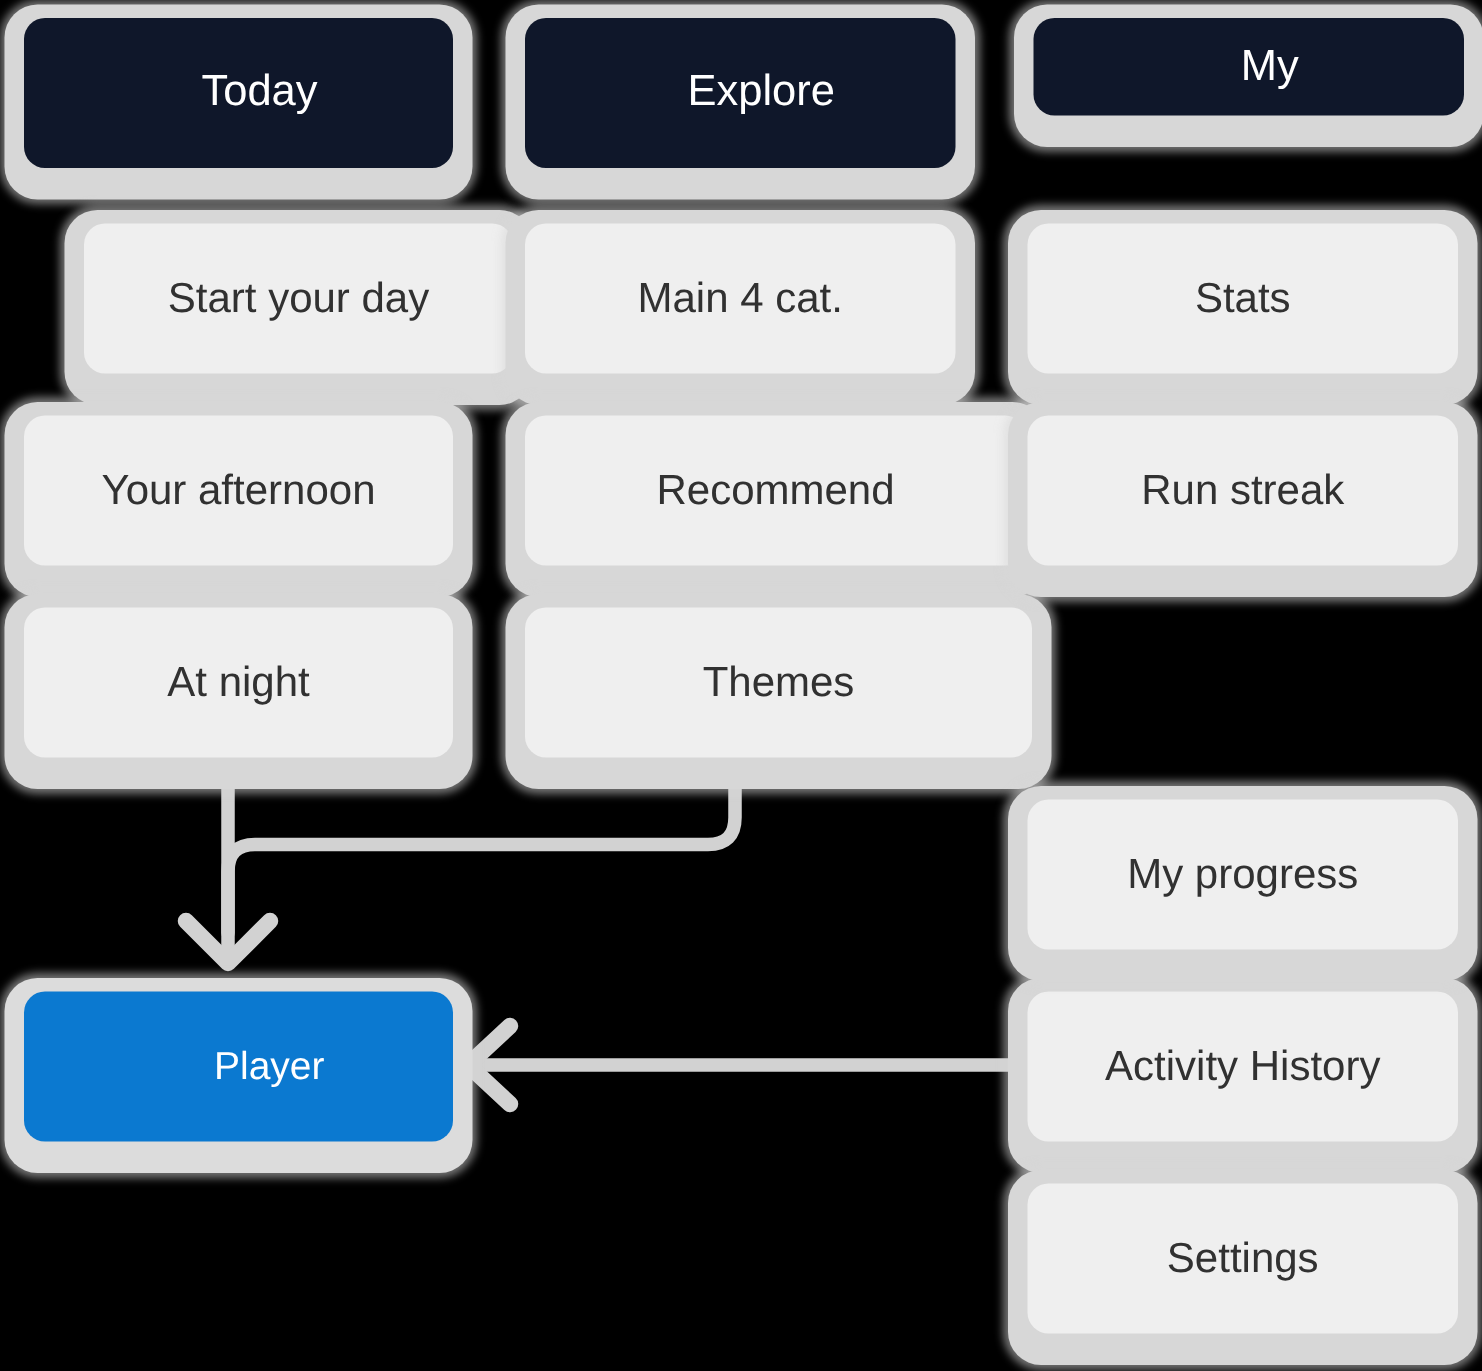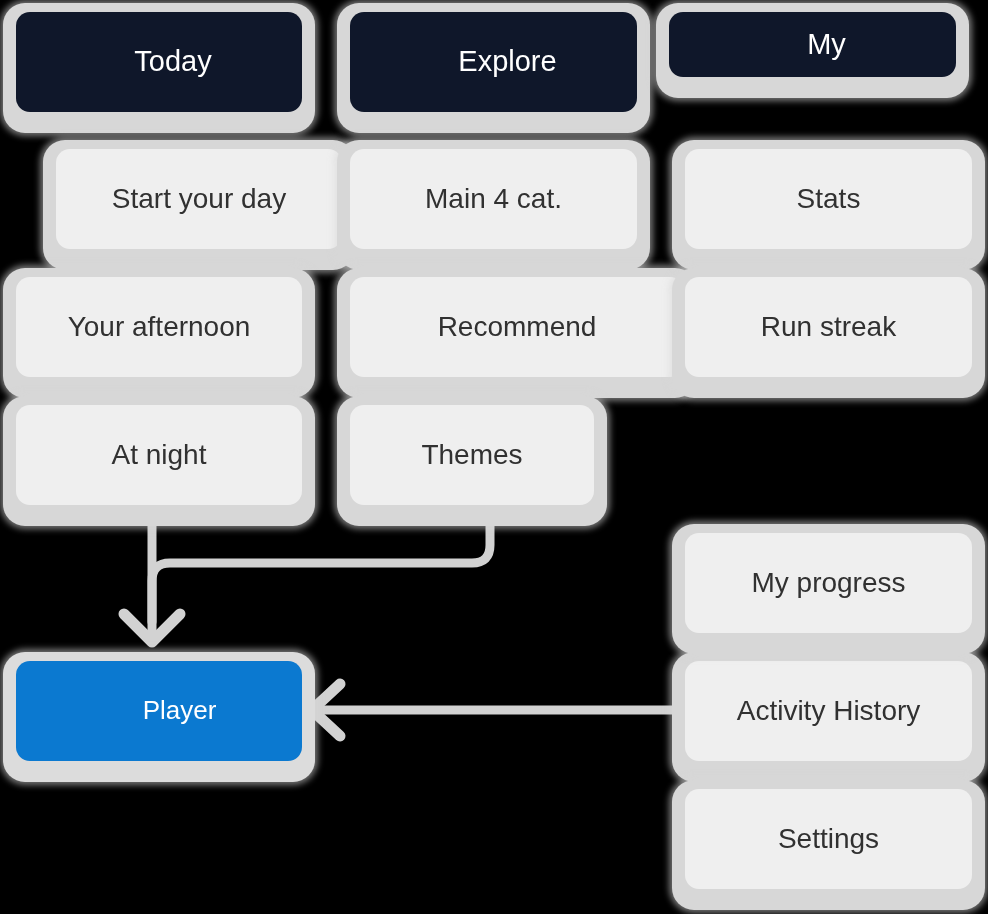--- a/index.html
+++ b/index.html
@@ -96,28 +96,28 @@
     </div>
   </div>
 
   <div class="node item" style="left:337px;top:268px;width:360px;height:130px;">
     <div class="shell"></div>
     <div class="chip">
       <span class="txt">Recommend</span>
     </div>
   </div>
 
-  <div class="node item" style="left:337px;top:396px;width:270px;height:130px;">
+  <div class="node item" style="left:337px;top:396px;width:364px;height:130px;">
     <div class="shell"></div>
     <div class="chip">
       <span class="txt">Themes</span>
     </div>
   </div>
 
-  <div class="node header" style="left:656px;top:3px;width:313px;height:95px;border-radius:15px;">
+  <div class="node header" style="left:676px;top:3px;width:313px;height:95px;border-radius:15px;">
     <div class="shell"></div>
     <div class="chip">
       <span class="txt">My</span>
     </div>
   </div>
 
   <div class="node item" style="left:672px;top:140px;width:313px;height:130px;">
     <div class="shell"></div>
     <div class="chip">
       <span class="txt">Stats</span>

